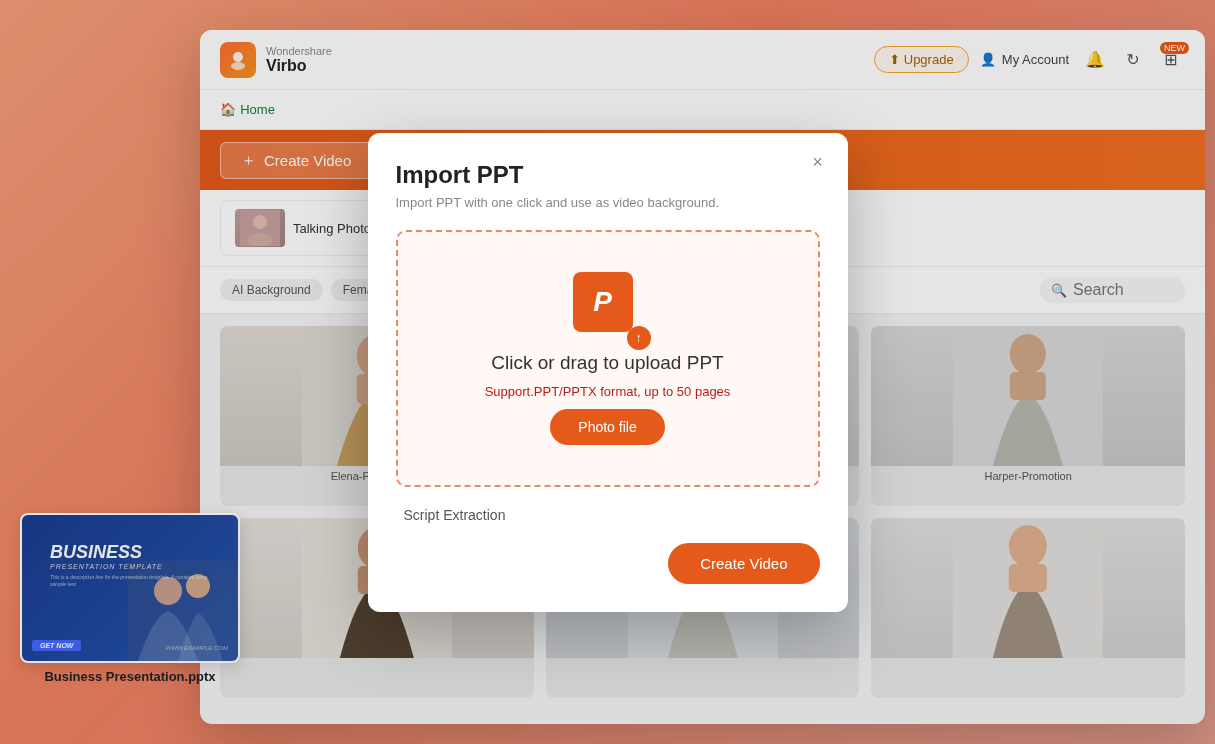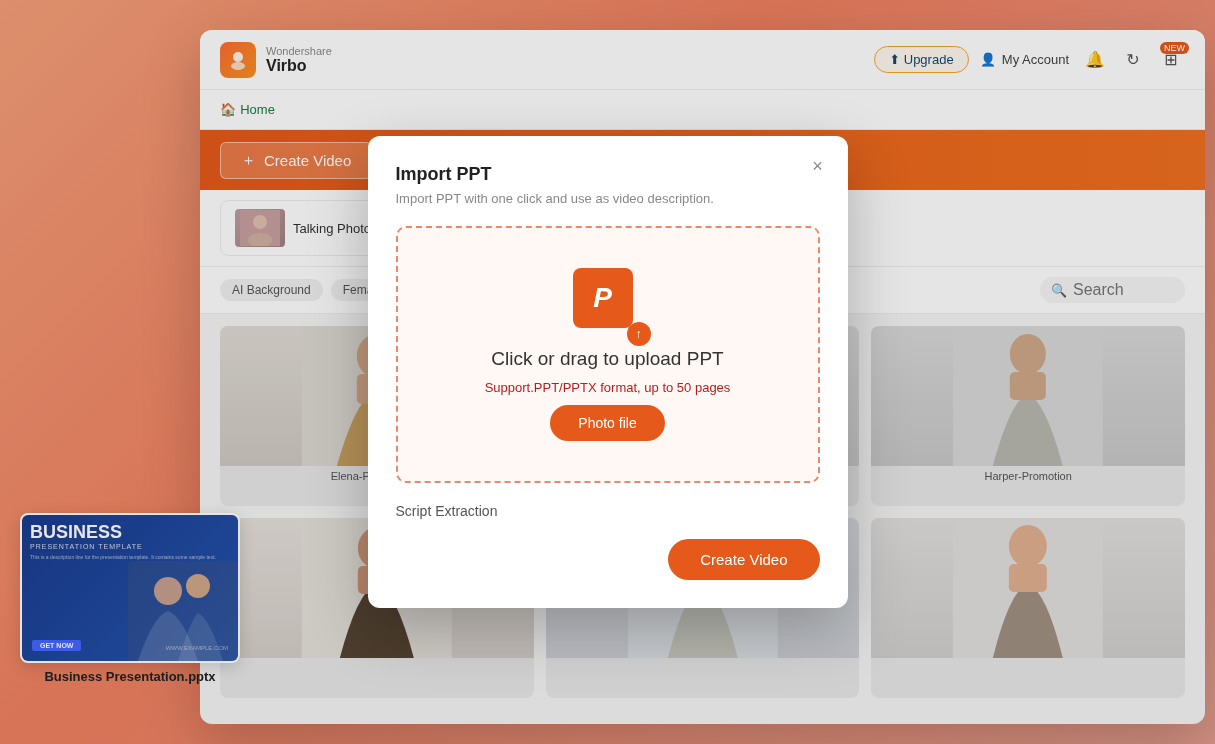--- a/index.html
+++ b/index.html
@@ -71,21 +71,21 @@
     .app-header-right {
       margin-left: auto;
       display: flex;
       align-items: center;
       gap: 12px;
     }
 
     .upgrade-btn {
       background: #fff8f0;
       border: 1px solid #f5a623;
-      color: #0c4a6e;
+      color: #a16207;
       padding: 5px 14px;
       border-radius: 20px;
       font-size: 13px;
       cursor: pointer;
       display: flex;
       align-items: center;
       gap: 4px;
     }
 
     .my-account-btn {
@@ -282,22 +282,23 @@
       box-shadow: 0 4px 16px rgba(0,0,0,0.15);
       border: 2px solid white;
     }
 
     .ppt-thumb-inner {
       width: 100%;
       height: 100%;
       background: linear-gradient(135deg, #1a3c8f 0%, #2555b0 100%);
       display: flex;
       flex-direction: column;
-      padding: 8px;
+      padding: 28px;
       position: relative;
+      font-style: italic;
     }
 
     .ppt-title-text {
       color: #fff;
       font-size: 18px;
       font-weight: 900;
       line-height: 1;
     }
 
     .ppt-subtitle {
@@ -350,21 +351,21 @@
       display: flex;
       align-items: center;
       justify-content: center;
       cursor: pointer;
       color: #888;
       font-size: 18px;
       border-radius: 50%;
     }
 
     .modal-title {
-      font-size: 18px;
+      font-size: 24px;
       font-weight: 700;
       color: #222;
       margin-bottom: 6px;
     }
 
     .modal-subtitle {
       font-size: 13px;
       color: #888;
       margin-bottom: 20px;
     }
@@ -434,20 +435,21 @@
       border: none;
       padding: 10px 28px;
       border-radius: 20px;
       font-size: 14px;
       cursor: pointer;
       font-weight: 500;
     }
 
     .script-section {
       margin-bottom: 20px;
+      margin-left: 8px;
     }
 
     .script-label {
       font-size: 14px;
       color: #555;
       font-weight: 500;
       margin-bottom: 8px;
     }
 
     .script-select {
@@ -734,21 +736,21 @@
 </div>
 
 <div class="modal-overlay">
   <div class="modal">
 
     <div class="modal-close">
       <span>×</span>
     </div>
 
     <div class="modal-title">Import PPT</div>
-    <div class="modal-subtitle">Import PPT with one click and use as video description.</div>
+    <div class="modal-subtitle">Import PPT with one click and use as video background.</div>
 
     <div class="upload-zone">
       <div class="ppt-icon">
         <div class="ppt-icon-shape">
           <span style="font-style:italic; font-size:28px;">P</span>
         </div>
         <div class="ppt-icon-arrow">↑</div>
       </div>
       <div class="upload-text">Click or drag to upload PPT</div>
       <div class="upload-hint">Support.PPT/PPTX format, up to 50 pages</div>

